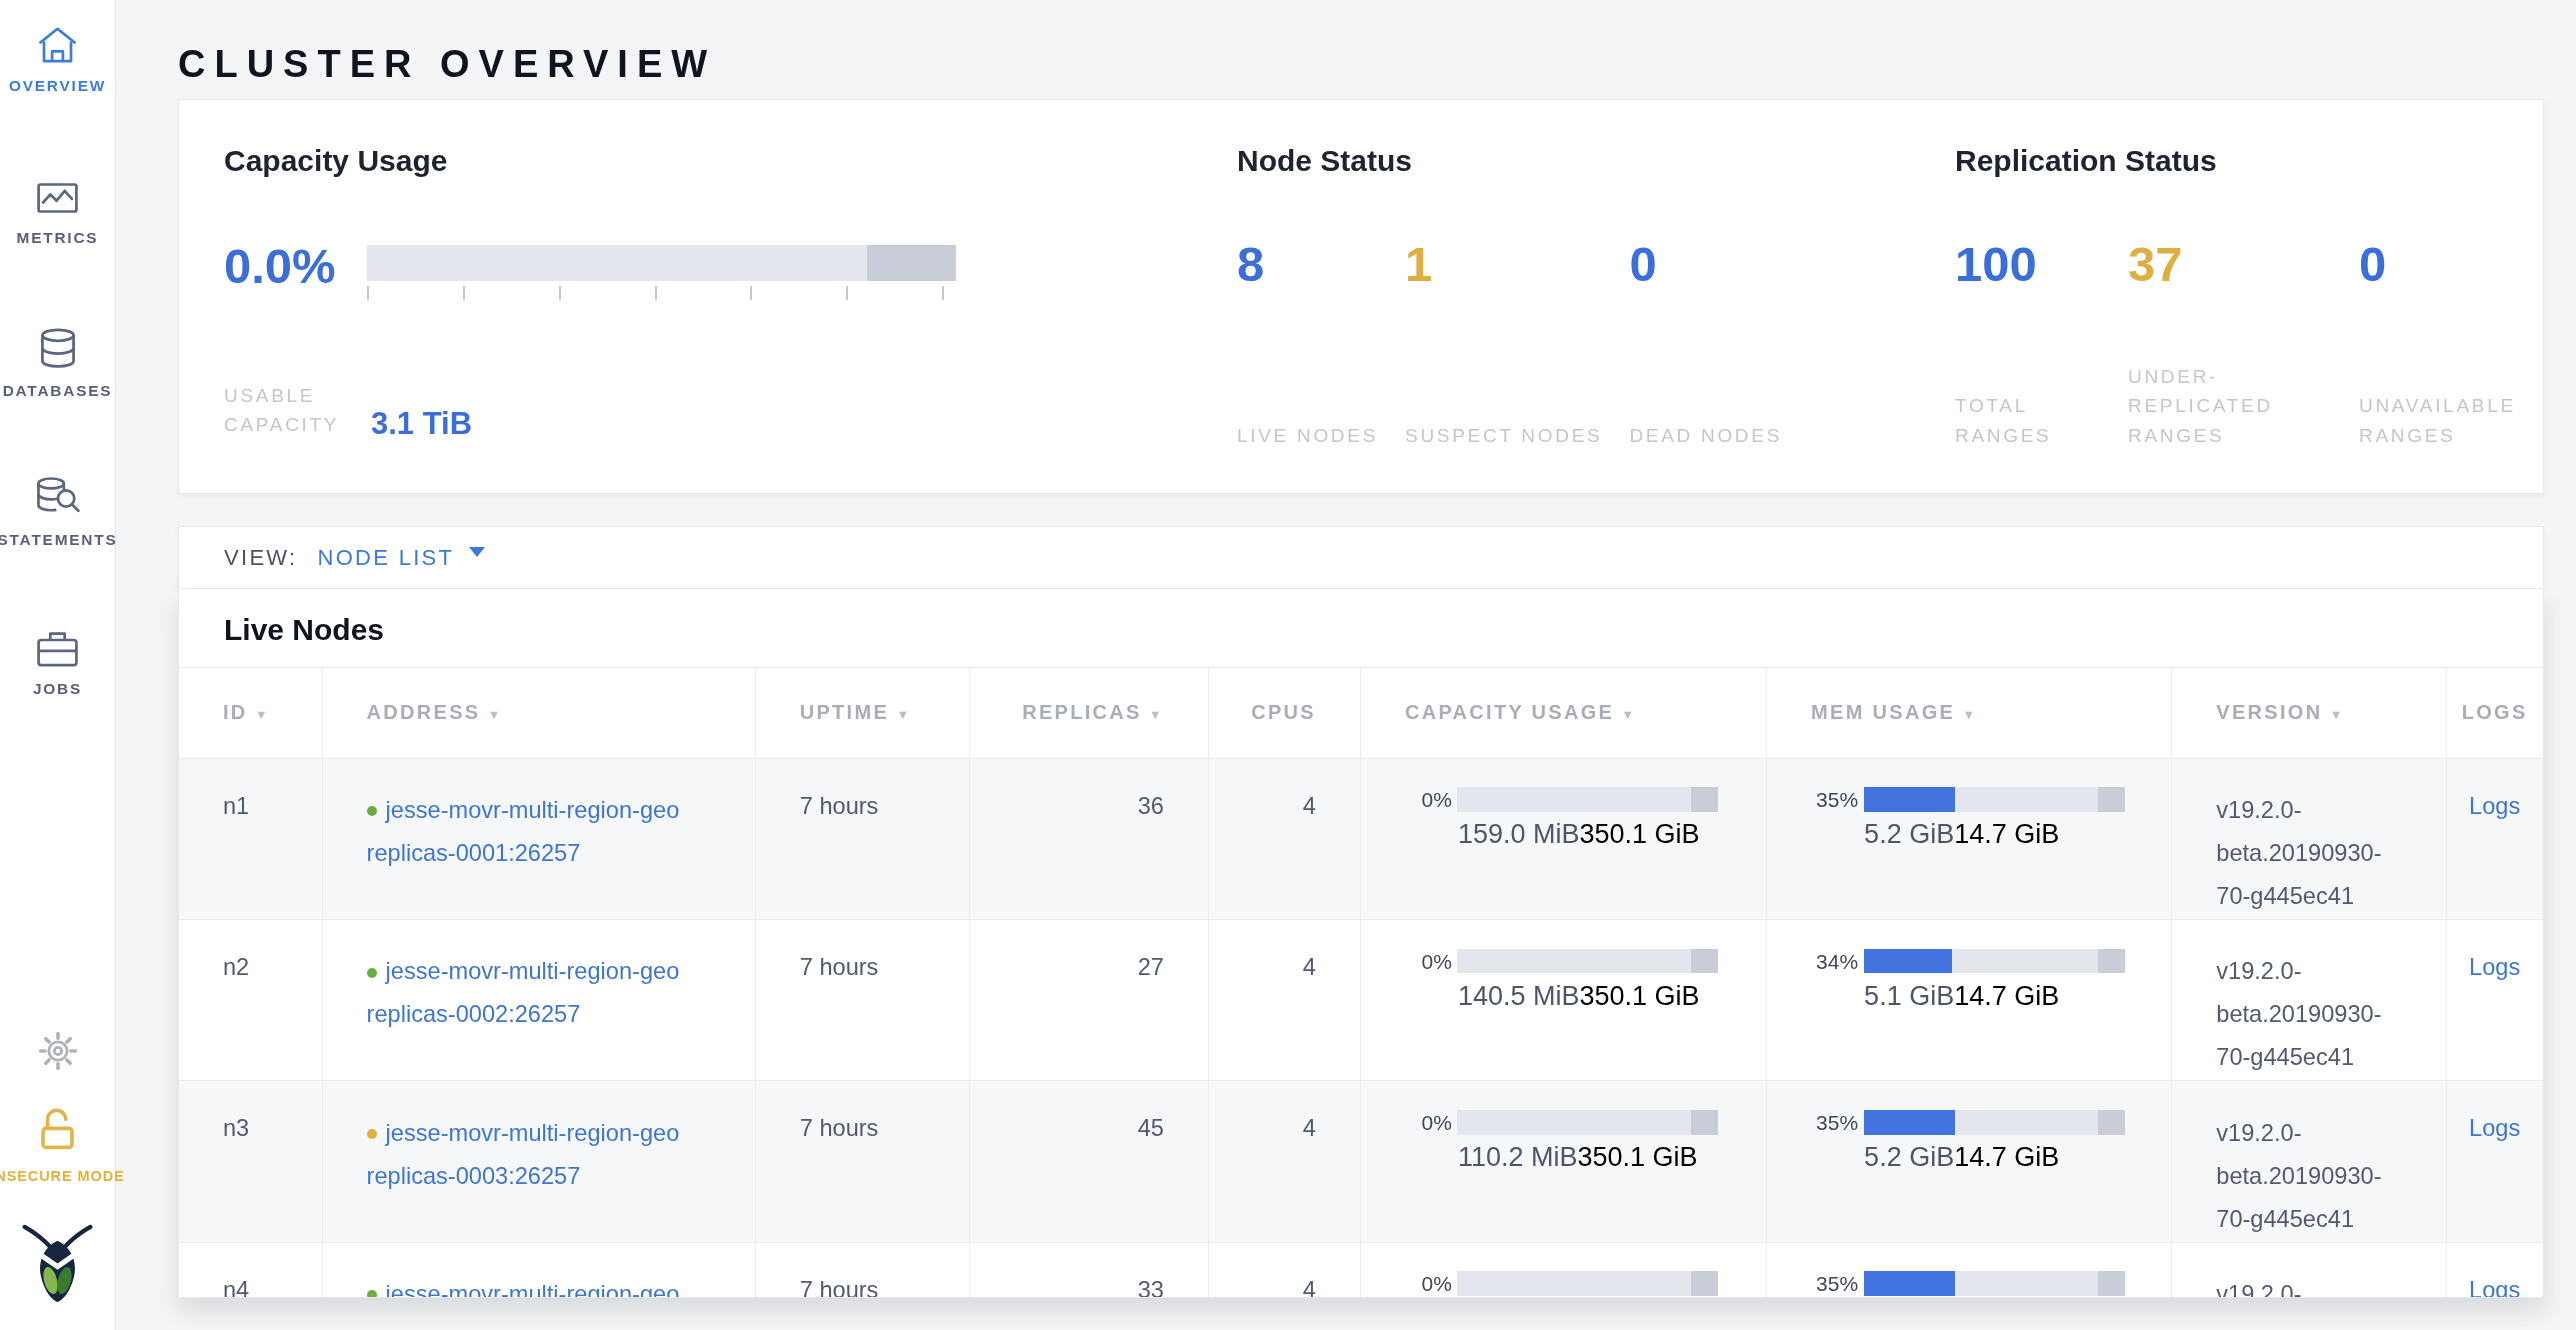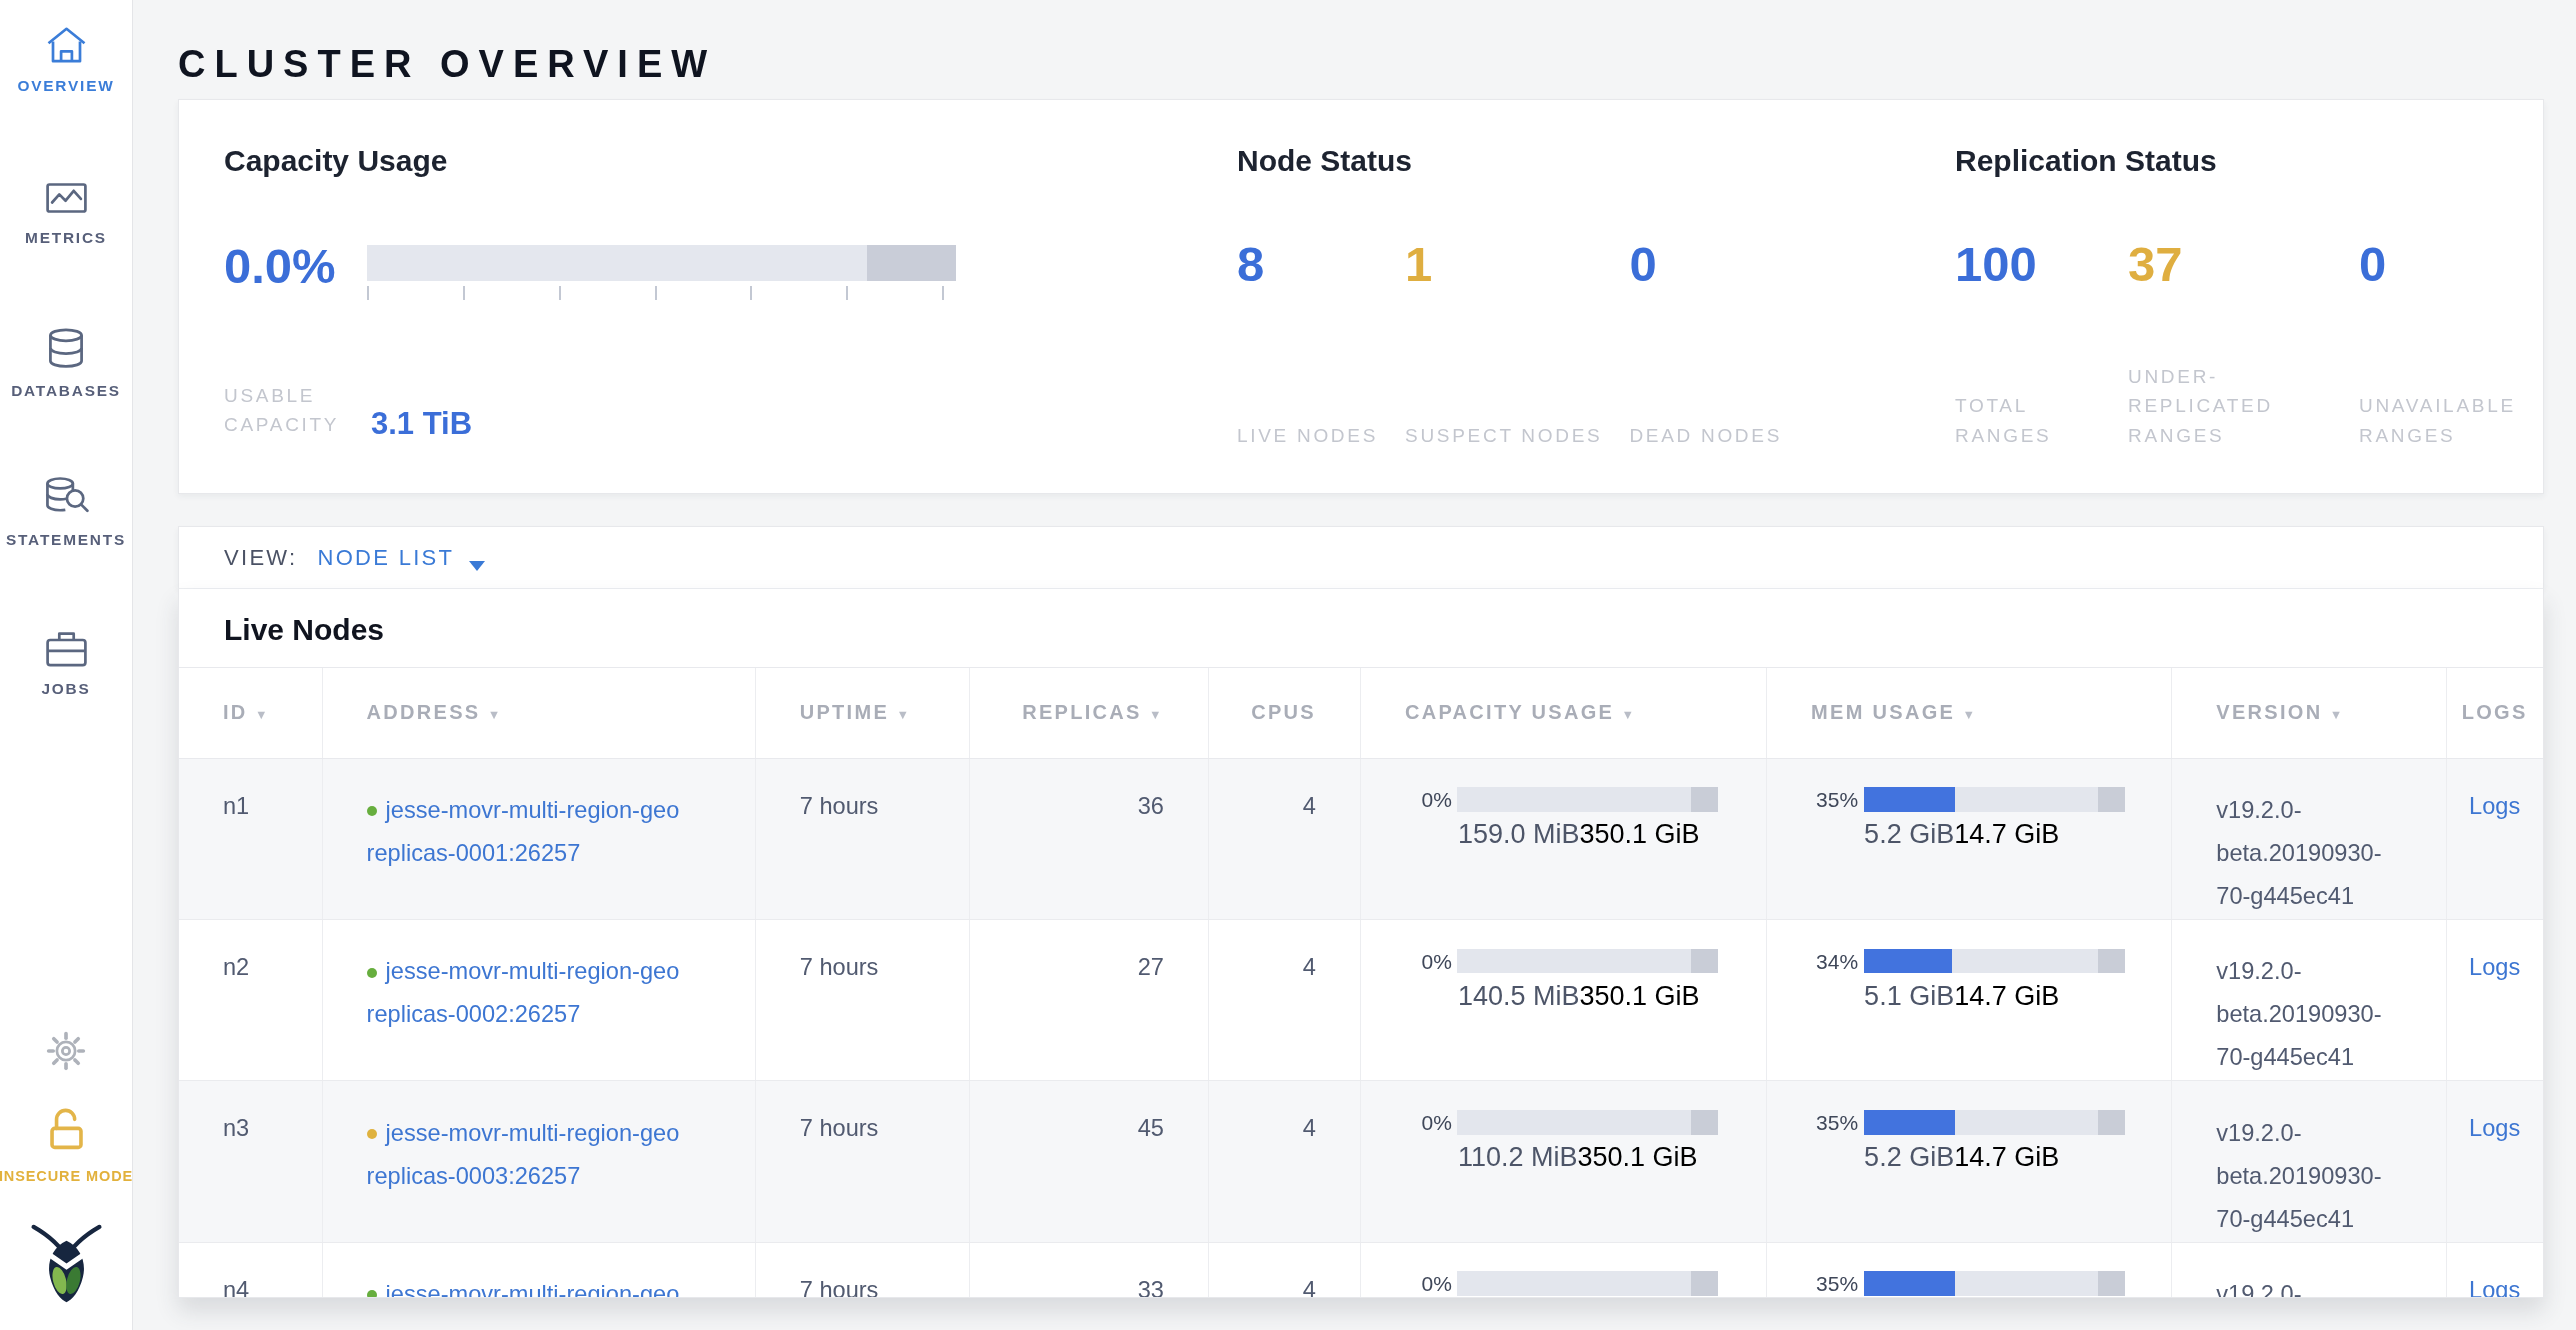--- a/index.html
+++ b/index.html
@@ -6,21 +6,21 @@
   html,body { margin:0; padding:0; }
   body {
     width:2576px; height:1331px; position:relative; overflow:hidden;
     background:#f4f5f6;
     font-family:"Liberation Sans","DejaVu Sans",sans-serif;
     -webkit-font-smoothing:antialiased;
   }
 
   
   .sidebar {
-    position:absolute; left:0; top:0; width:133px; height:1331px;
+    position:absolute; left:0; top:0; width:116px; height:1331px;
     background:#ffffff; border-right:0.9px solid #e4e5e8; z-index:5;
   }
   .side-item { display:flex; flex-direction:column; align-items:center; cursor:pointer; }
   .side-item .side-label {
     margin-top:11px; font-size:15.4px; font-weight:700; letter-spacing:1.8px;
     color:#575f79; text-transform:uppercase;
   }
   .side-item.active .side-label { color:#3b7dd8; }
   .side-item svg { display:block; }
   .si-1 { margin-top:23.6px; } .si-2 { margin-top:83px; } .si-3 { margin-top:80px; }
@@ -93,21 +93,21 @@
     margin-top:auto; font-size:19px; letter-spacing:2.7px; color:#c3c6ce;
     line-height:1.55; text-transform:uppercase;
   }
   .sec-nodes .stat:nth-child(1){ min-width:143px; }
   .sec-nodes .stat:nth-child(2){ min-width:148px; }
   .sec-replication .stat:nth-child(1){ min-width:173px; }
   .sec-replication .stat:nth-child(2){ min-width:203px; }
 
   
   .view-label { font-size:22px; letter-spacing:2.3px; color:#4b5265; }
-  .view-select { display:flex; align-items:flex-end; margin-left:20px; cursor:pointer; }
+  .view-select { display:flex; align-items:flex-start; margin-left:20px; cursor:pointer; }
   .view-selected { font-size:22px; letter-spacing:2.3px; color:#3a7ad6; }
   .view-caret {
     width:0; height:0; margin-left:14.5px; margin-top:2.7px;
     border-left:8.2px solid transparent; border-right:8.2px solid transparent;
     border-top:10px solid #3a7ad6;
   }
 
   
   .live-title { margin:23.6px 0 0 45px; font-size:30px; font-weight:700; color:#10141f; }
   table.nodes { width:2364px; margin-top:20px; border-collapse:collapse; table-layout:fixed; }

